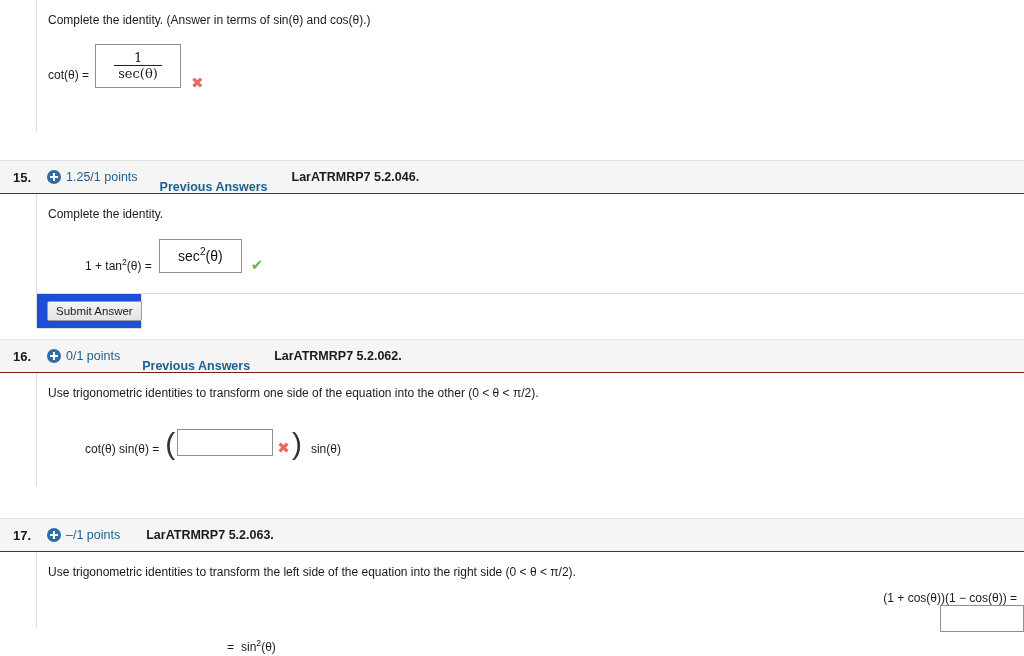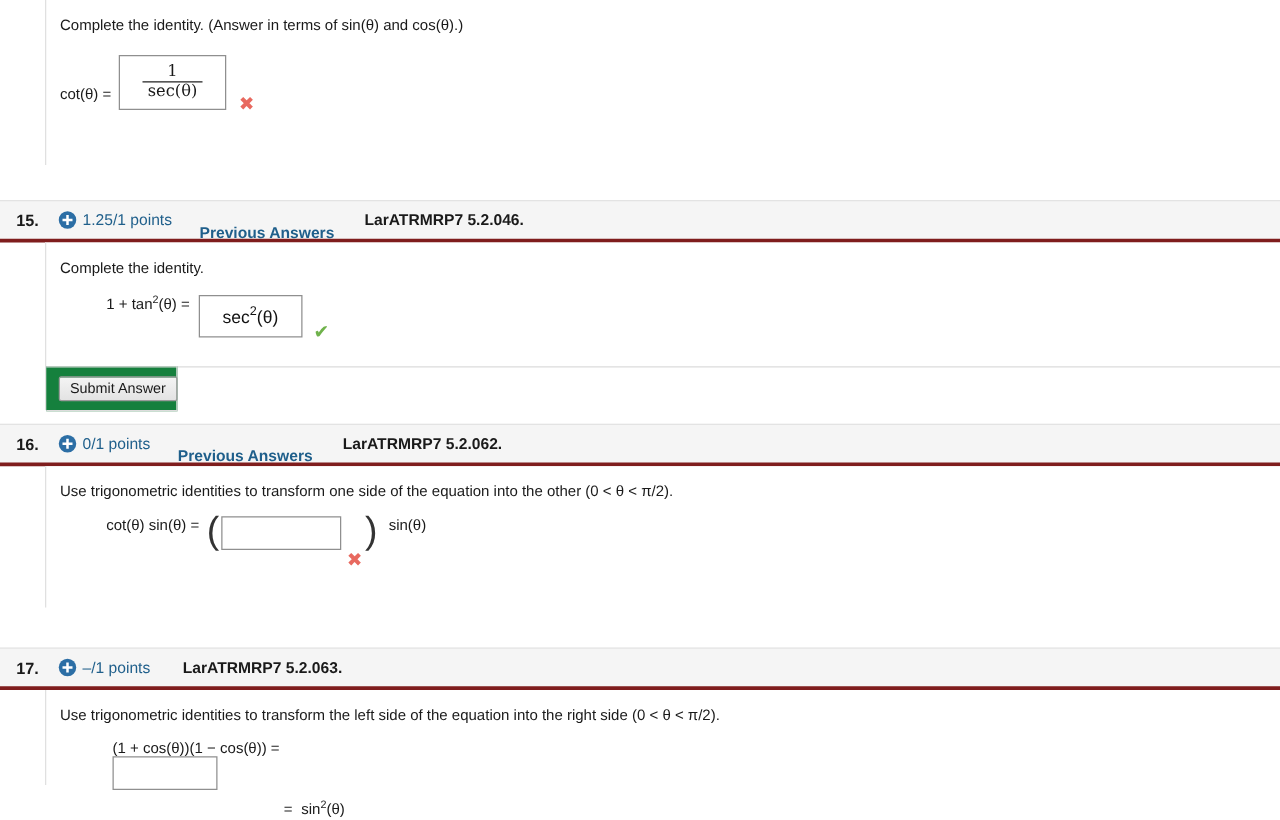--- a/index.html
+++ b/index.html
@@ -11,21 +11,21 @@
     color: #222222;
     overflow: hidden;
   }
   .page { position: relative; width: 1024px; height: 656px; background:#fff; }
 
   
   .q-header {
     width: 1024px;
     background: #f5f5f5;
     border-top: 1px solid #e3e3e3;
-    border-bottom: 3px solid #7f1d1d;
+    border-bottom: 1px solid #7f1d1d;
     height: 34px;
     display: flex;
     align-items: center;
     padding-left: 13px;
     font-size: 12.5px;
   }
   .q-num {
     font-weight: bold;
     color: #1a1a1a;
     font-size: 13px;
@@ -81,21 +81,21 @@
   .q-prompt {
     font-size: 12px;
     color: #1a1a1a;
     padding: 12px 0 0 11px;
     line-height: 1.35;
   }
 
   
   .mathline {
     display: flex;
-    align-items: flex-start;
+    align-items: flex-end;
     font-size: 12px;
     color: #1a1a1a;
   }
   .mrm { font-family: "Liberation Sans", sans-serif; font-size: 12px; }
   .serifmath {
     font-family: Liberation Sans, sans-serif;
     font-size: 14px;
     color: #111;
   }
   sup { font-size: 0.72em; vertical-align: super; line-height: 0; }
@@ -172,21 +172,21 @@
     height: 35px;
   }
   .submit-cell {
     position: absolute;
     left: 0; top: -1px;
     width: 105px;
     height: 36px;
     border: 1px solid #dcdcdc;
     border-left: none;
     border-top: 1px solid #dcdcdc;
-    background: #15803d;
+    background: #1d4ed8;
     display: flex;
     align-items: center;
     padding-left: 10px;
   }
   .submit-btn {
     background: linear-gradient(to bottom, #f4f4f4, #e3e3e3);
     border: 1px solid #9a9a9a;
     border-radius: 2px;
     font-size: 11.5px;
     color: #1a1a1a;

